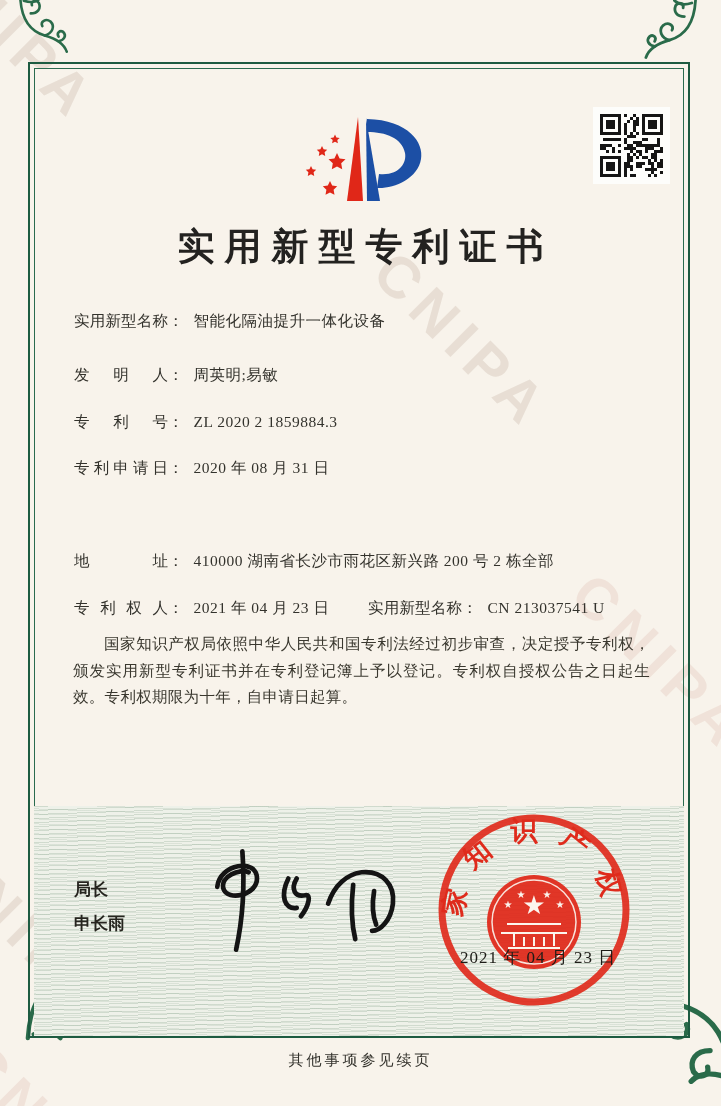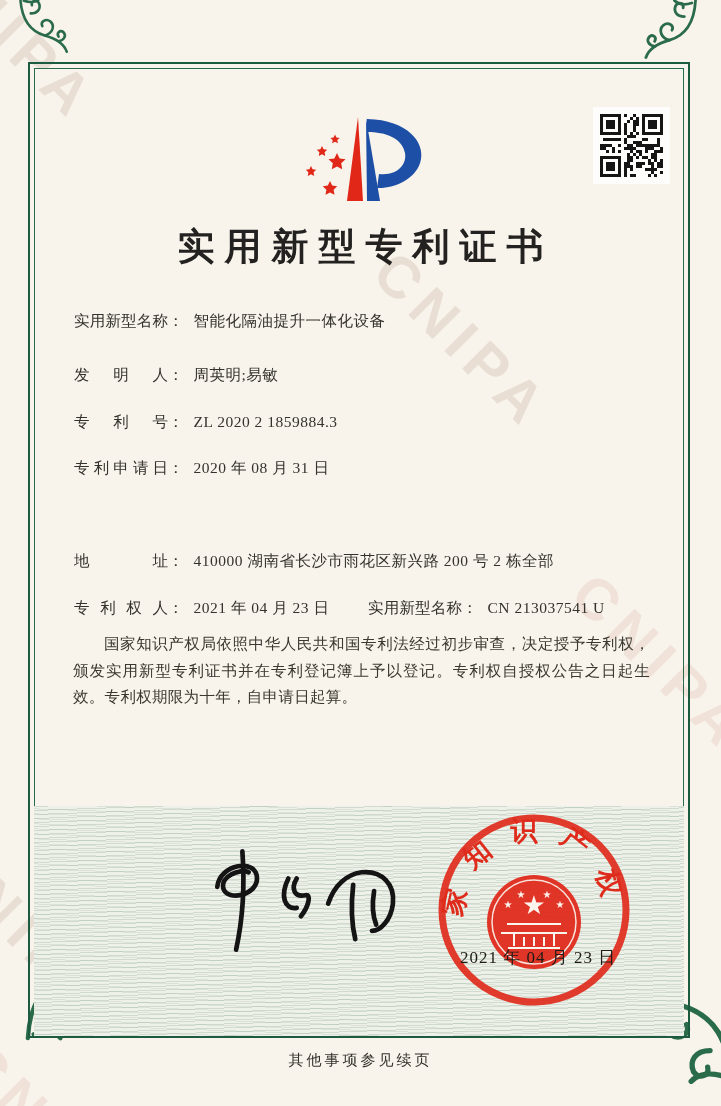--- a/index.html
+++ b/index.html
@@ -396,20 +396,24 @@
     <span class="flabel">专利权人</span><span class="fcolon">：</span><span class="fvalue">2021 年 04 月 23 日</span>
     <span class="grant-col2">
       <span class="flabel">实用新型名称</span><span class="fcolon">：</span><span class="fvalue">CN 213037541 U</span>
     </span>
   </div>
 
   <div class="paras">
     <p>国家知识产权局依照中华人民共和国专利法经过初步审查，决定授予专利权，颁发实用新型专利证书并在专利登记簿上予以登记。专利权自授权公告之日起生效。专利权期限为十年，自申请日起算。</p>
   </div>
 
+  <div class="signer">
+    <div>局长</div>
+    <div>申长雨</div>
+  </div>
 
   <svg class="sig-script" width="230" height="115" viewBox="0 0 220 110">
     <g fill="none" stroke="#141414" stroke-width="4.5" stroke-linecap="round" stroke-linejoin="round">
       <path d="M28,42 C30,20 66,14 66,34 C66,50 38,56 34,44 C30,32 50,24 58,28"></path>
       <path d="M52,8 C54,35 53,70 46,102"></path>
       <path d="M96,34 C88,50 92,64 104,62"></path>
       <path d="M104,34 C98,44 102,52 112,50 C118,48 116,60 108,70"></path>
       <path d="M134,58 C140,40 152,30 166,28 C186,26 198,40 196,58 C194,74 184,84 176,84"></path>
       <path d="M158,40 C156,58 156,76 160,92"></path>
       <path d="M178,46 C176,58 176,68 180,78"></path>

